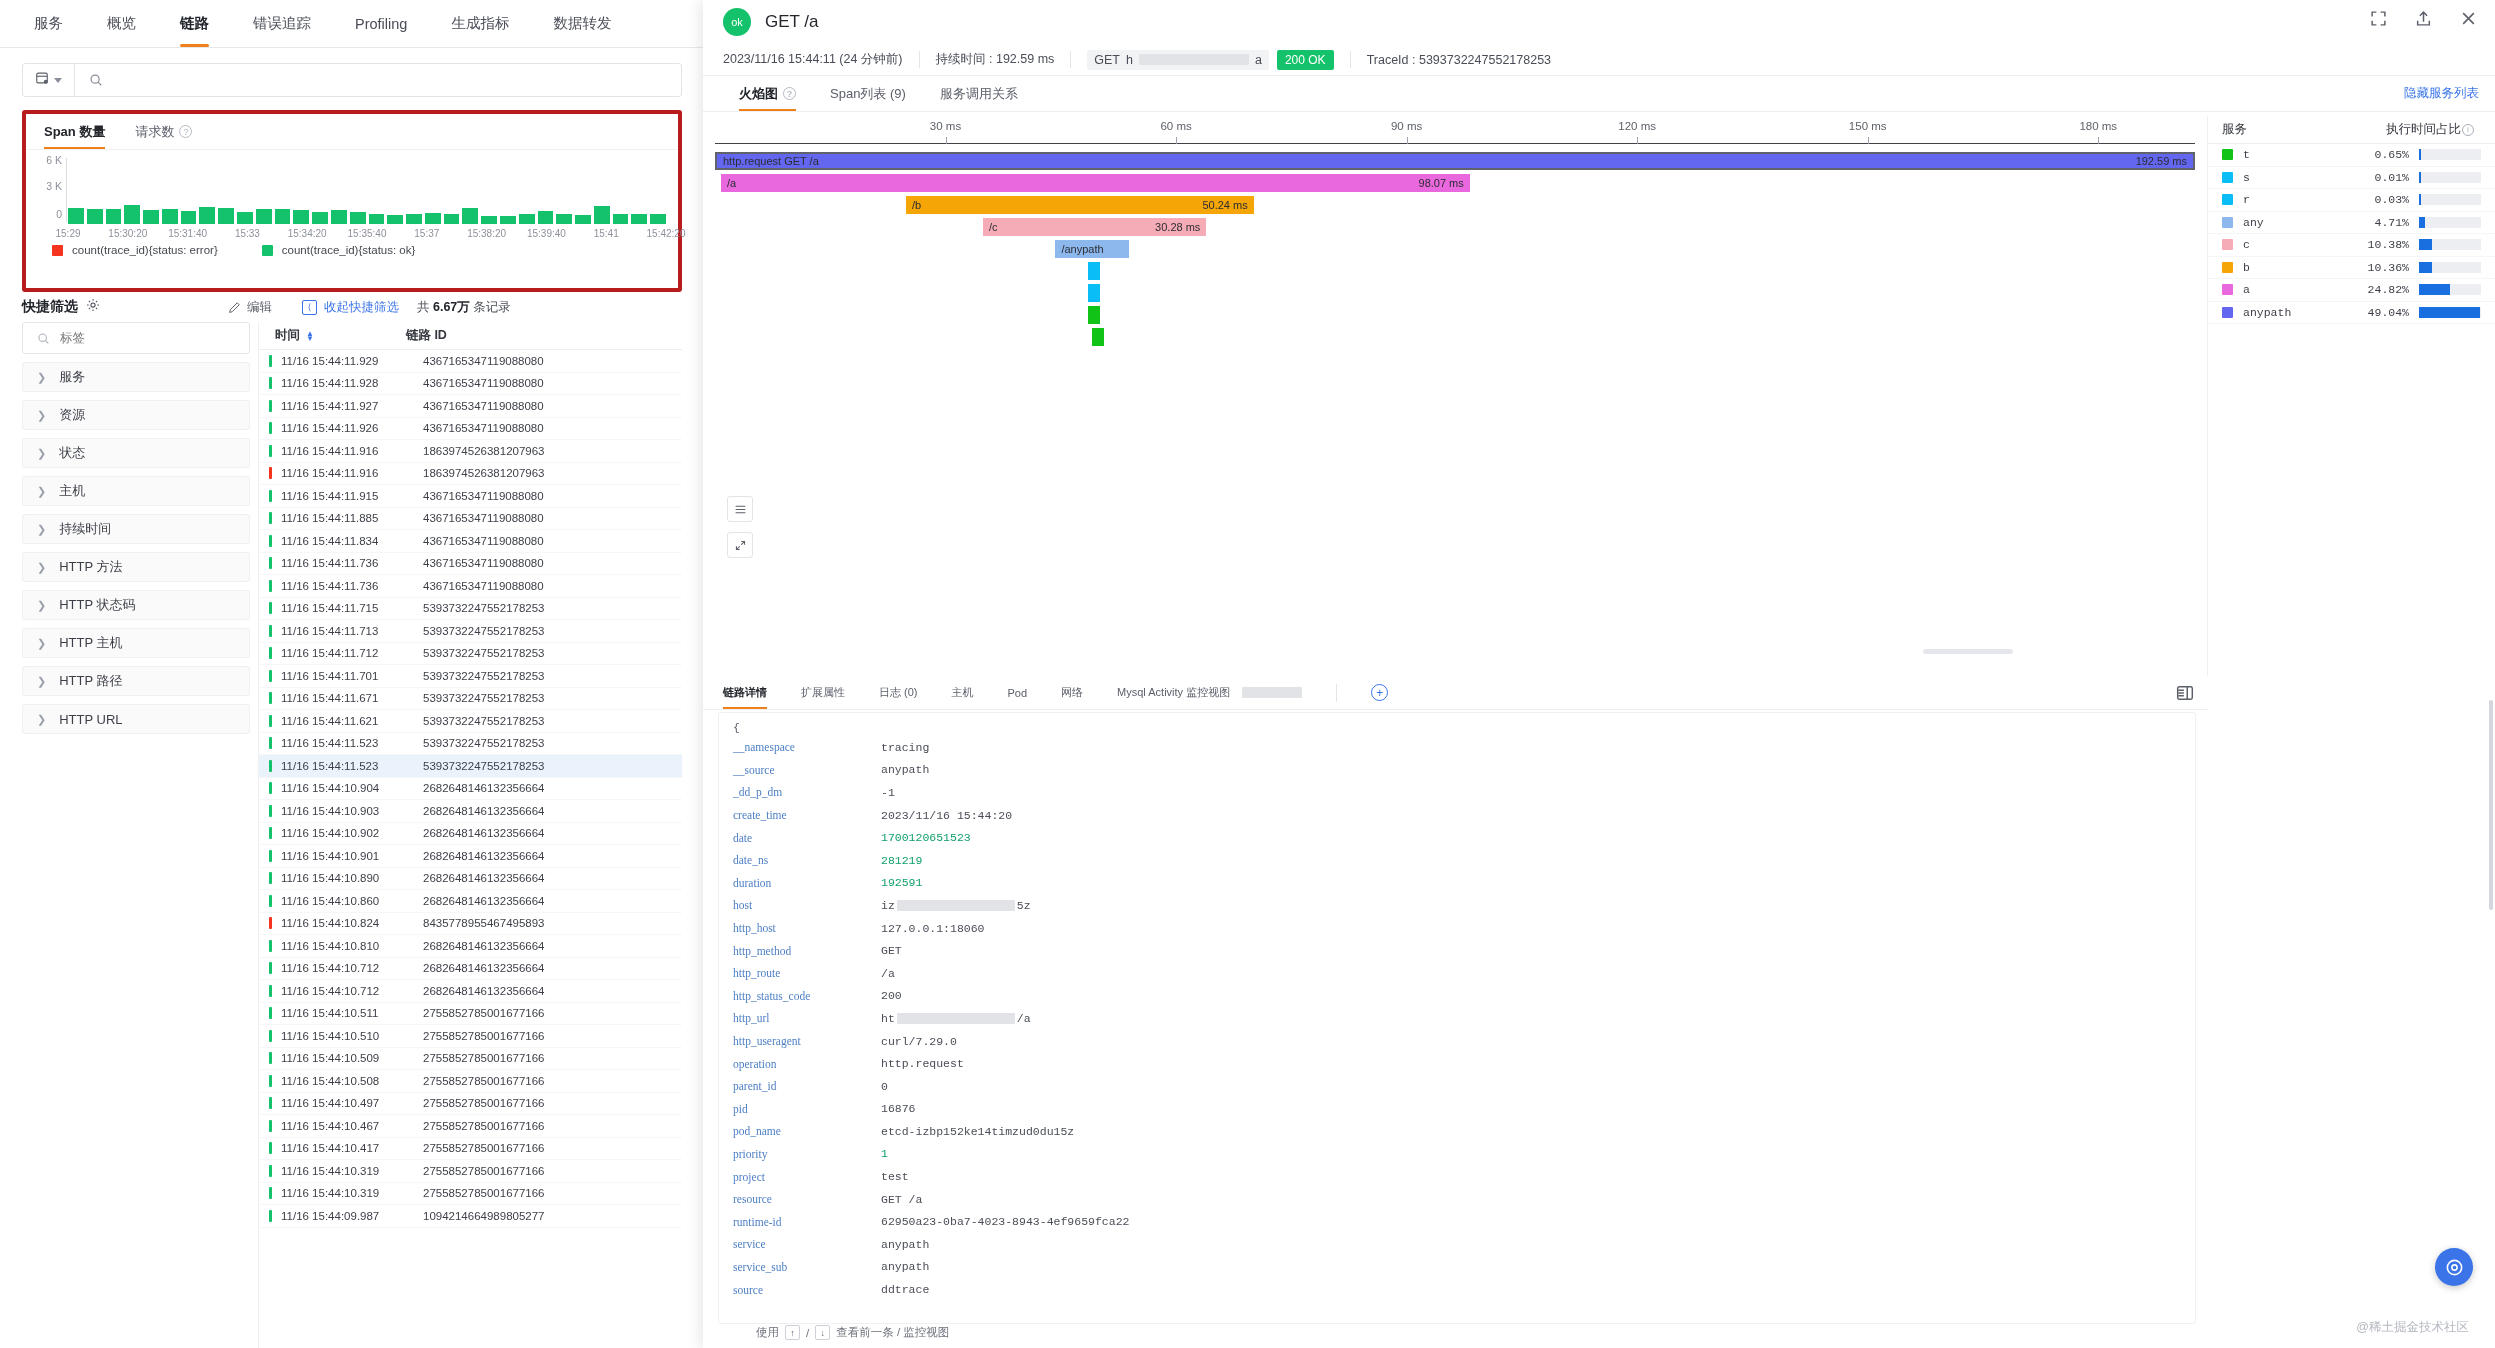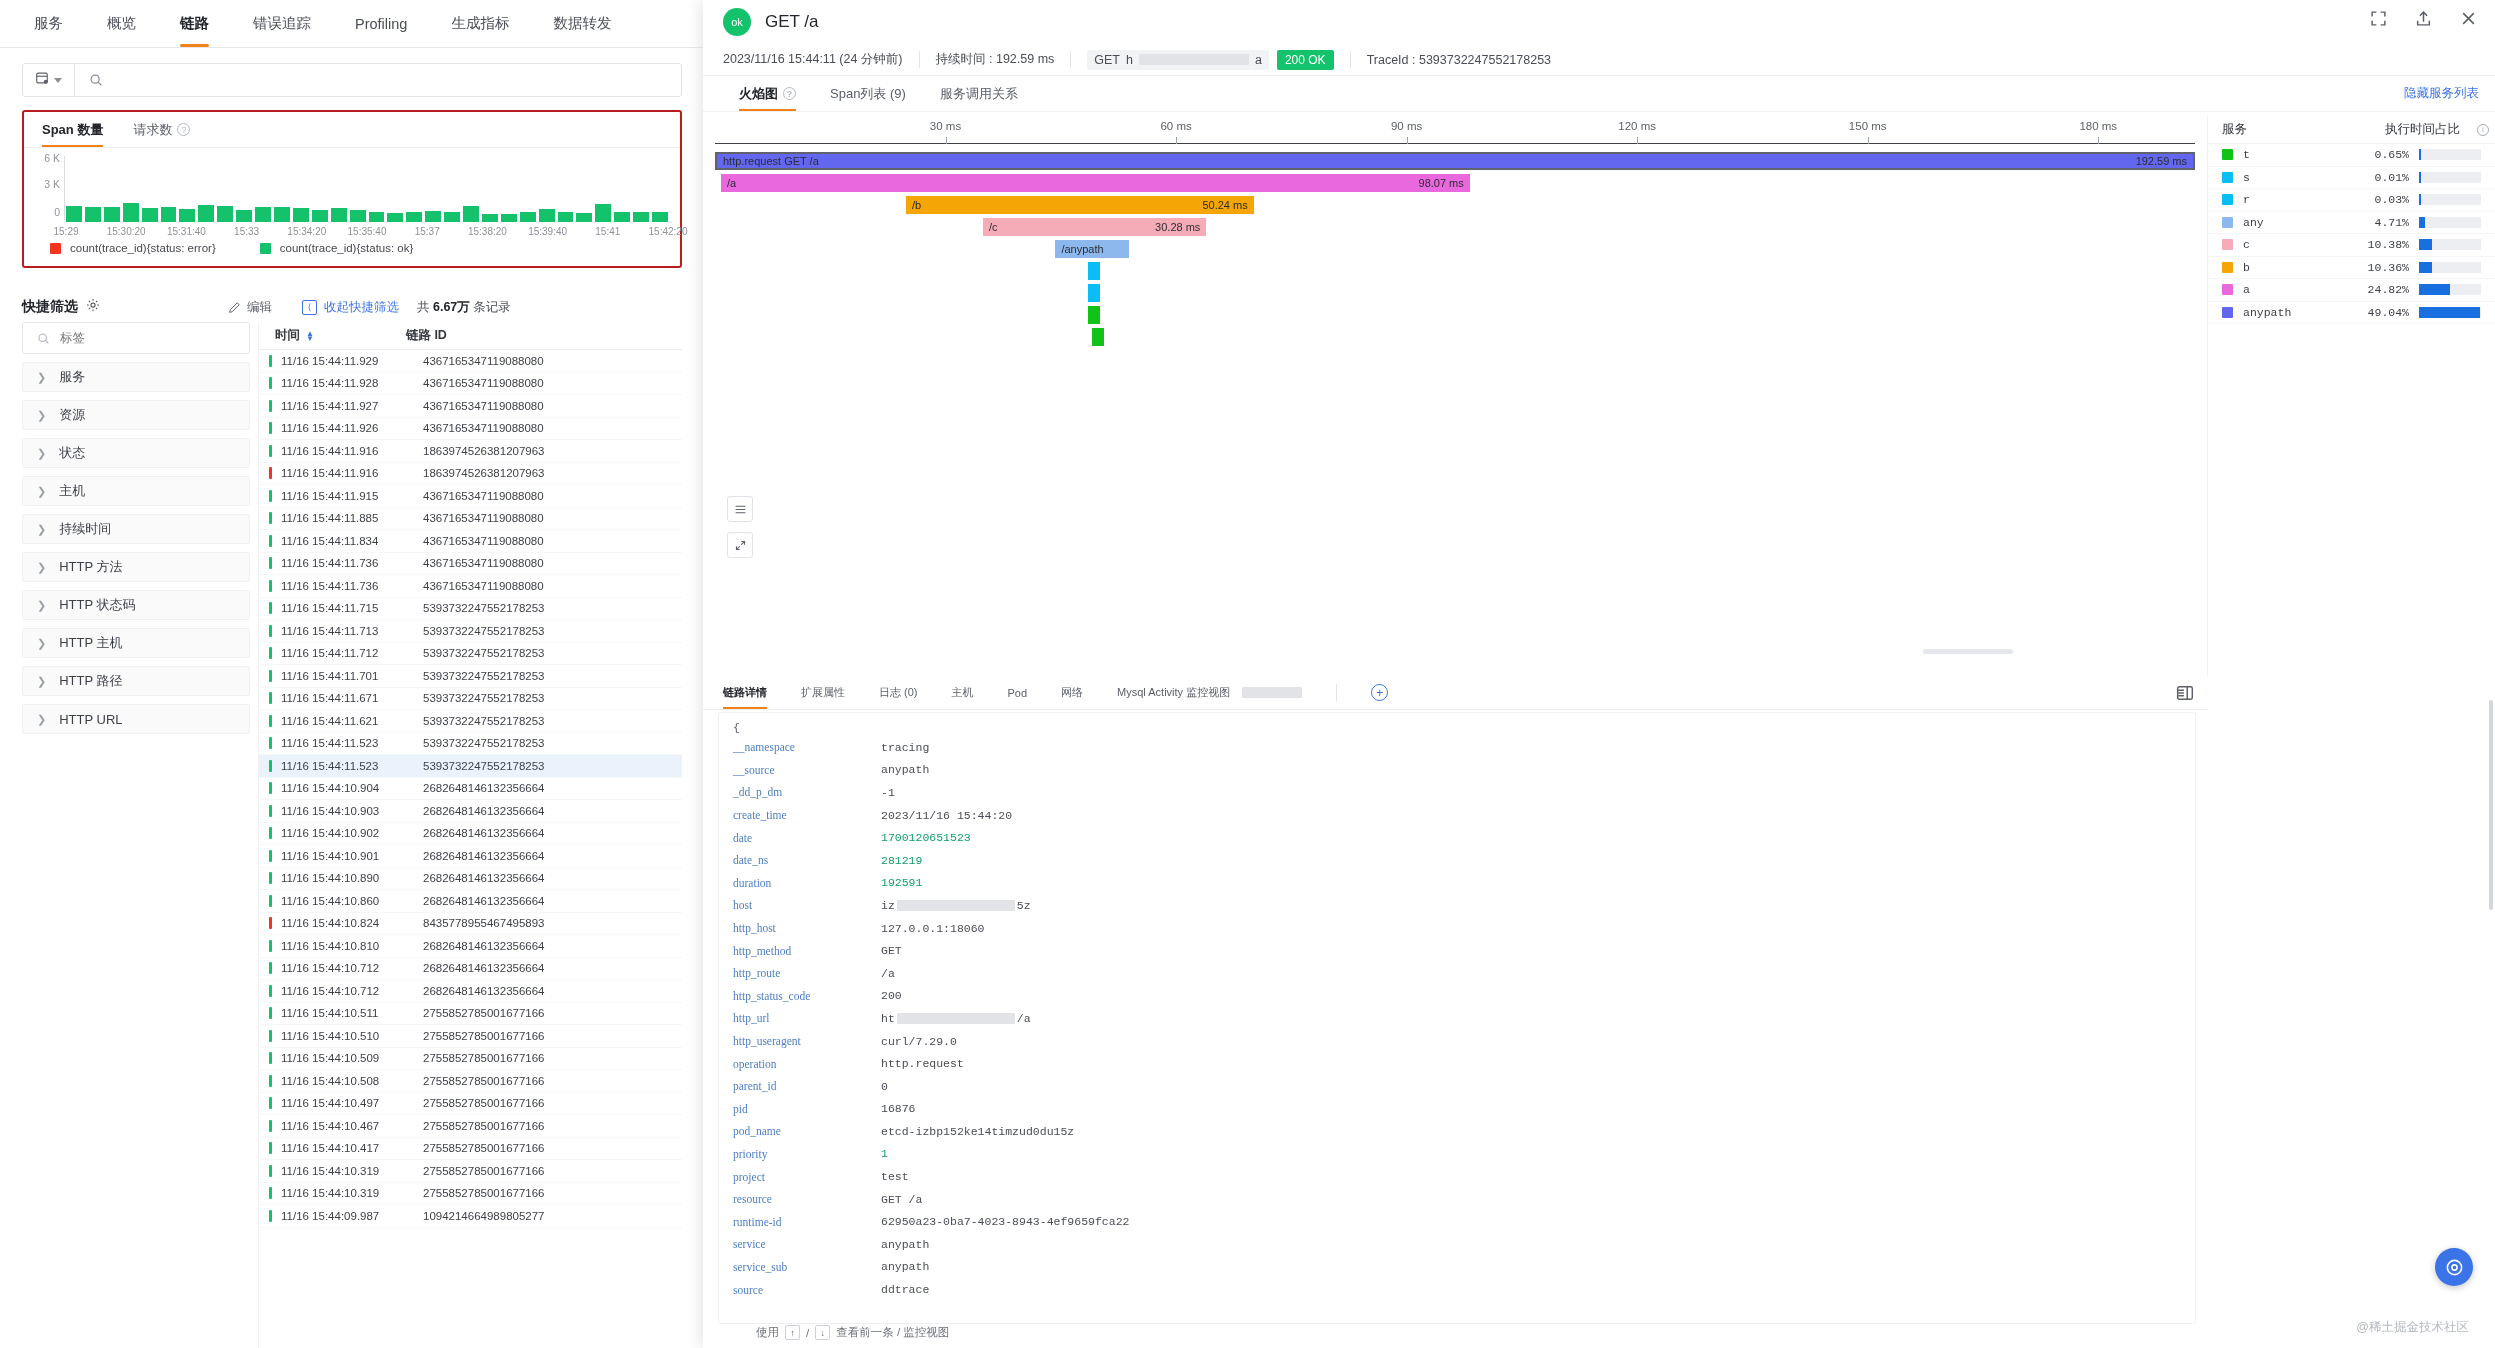--- a/index.html
+++ b/index.html
@@ -38,22 +38,22 @@
   .searchbar .selbox {
     width: 52px; height: 32px; display: flex; align-items: center; justify-content: center;
     gap: 5px; border-right: 1px solid #e2e4ea; cursor: pointer;
   }
   .searchbar .sicon { margin-left: 14px; display: flex; align-items: center; cursor: pointer; }
   .caret { width: 0; height: 0; border-left: 4px solid transparent; border-right: 4px solid transparent;
            border-top: 5px solid #8a8f9a; }
 
   
   .chartcard {
-    position: absolute; top: 110px; left: 22px; width: 660px; height: 158px;
-    border: 2px solid #b91c1c; border-radius: 3px; background: #fff;
+    position: absolute; top: 110px; left: 22px; width: 660px; height: 182px;
+    border: 4px solid #b91c1c; border-radius: 3px; background: #fff;
   }
   .charttabs { display: flex; align-items: center; height: 36px; border-bottom: 1px solid #f0f0f3;
                padding-left: 18px; gap: 30px; }
   .charttab { position: relative; height: 35px; display: flex; align-items: center; font-size: 13px;
               color: #5a5e69; cursor: pointer; }
   .charttab.active { font-weight: 700; color: #24262c; }
   .charttab.active::after { content: ""; position: absolute; left: 0; right: 0; bottom: 0; height: 2.5px;
               background: #f0801a; }
   .qmark { display: inline-flex; width: 13px; height: 13px; border-radius: 50%;
            border: 1.3px solid #b6bac3; color: #b6bac3; font-size: 9px; align-items: center;
@@ -155,22 +155,22 @@
   .flbtn { width: 26px; height: 26px; border: 1px solid #e2e4ea; border-radius: 3px; background: #fff;
            display: flex; align-items: center; justify-content: center; color: #5c6069; cursor: pointer; font-size: 13px; }
   .hscroll { position: absolute; left: 1220px; top: 533px; width: 90px; height: 5px;
              background: #e5e7ec; border-radius: 3px; cursor: pointer; }
 
   
   .svcpane { position: absolute; top: 116px; left: 2208px; width: 287px; height: 560px; }
   .svchead { height: 28px; display: flex; align-items: center; font-size: 12.5px; color: #35383f;
              border-bottom: 1px solid #eeeff2; }
   .svchead .c1 { width: 62px; padding-left: 14px; }
-  .svchead .c2 { flex: 1; text-align: right; padding-right: 6px; display: flex; align-items: center;
-                 justify-content: flex-end; gap: 17px; }
+  .svchead .c2 { flex: 1; text-align: right; padding-right: 21px; display: flex; align-items: center;
+                 justify-content: flex-end; gap: 1px; }
   .svcrow { height: 22.5px; display: flex; align-items: center; font-size: 12px; color: #3c3f47;
             border-bottom: 1px solid #f4f5f7; cursor: pointer; }
   .svcsw { width: 11px; height: 11px; margin-left: 14px; margin-right: 10px; border-radius: 1px; }
   .svcname { width: 104px; font-family: "Liberation Mono", monospace; font-size: 11.5px; }
   .svcpct { width: 62px; text-align: right; font-family: "Liberation Mono", monospace; font-size: 11.5px; }
   .svcbar { width: 62px; height: 11px; background: #eceef1; margin-left: 10px; position: relative; }
   .svcbar i { position: absolute; left: 0; top: 0; height: 11px; background: #1a6fe0; display: block; }
   .infoi { display: inline-flex; width: 12px; height: 12px; border-radius: 50%; border: 1.2px solid #a8adb6;
            color: #a8adb6; font-size: 8px; align-items: center; justify-content: center; }
 

